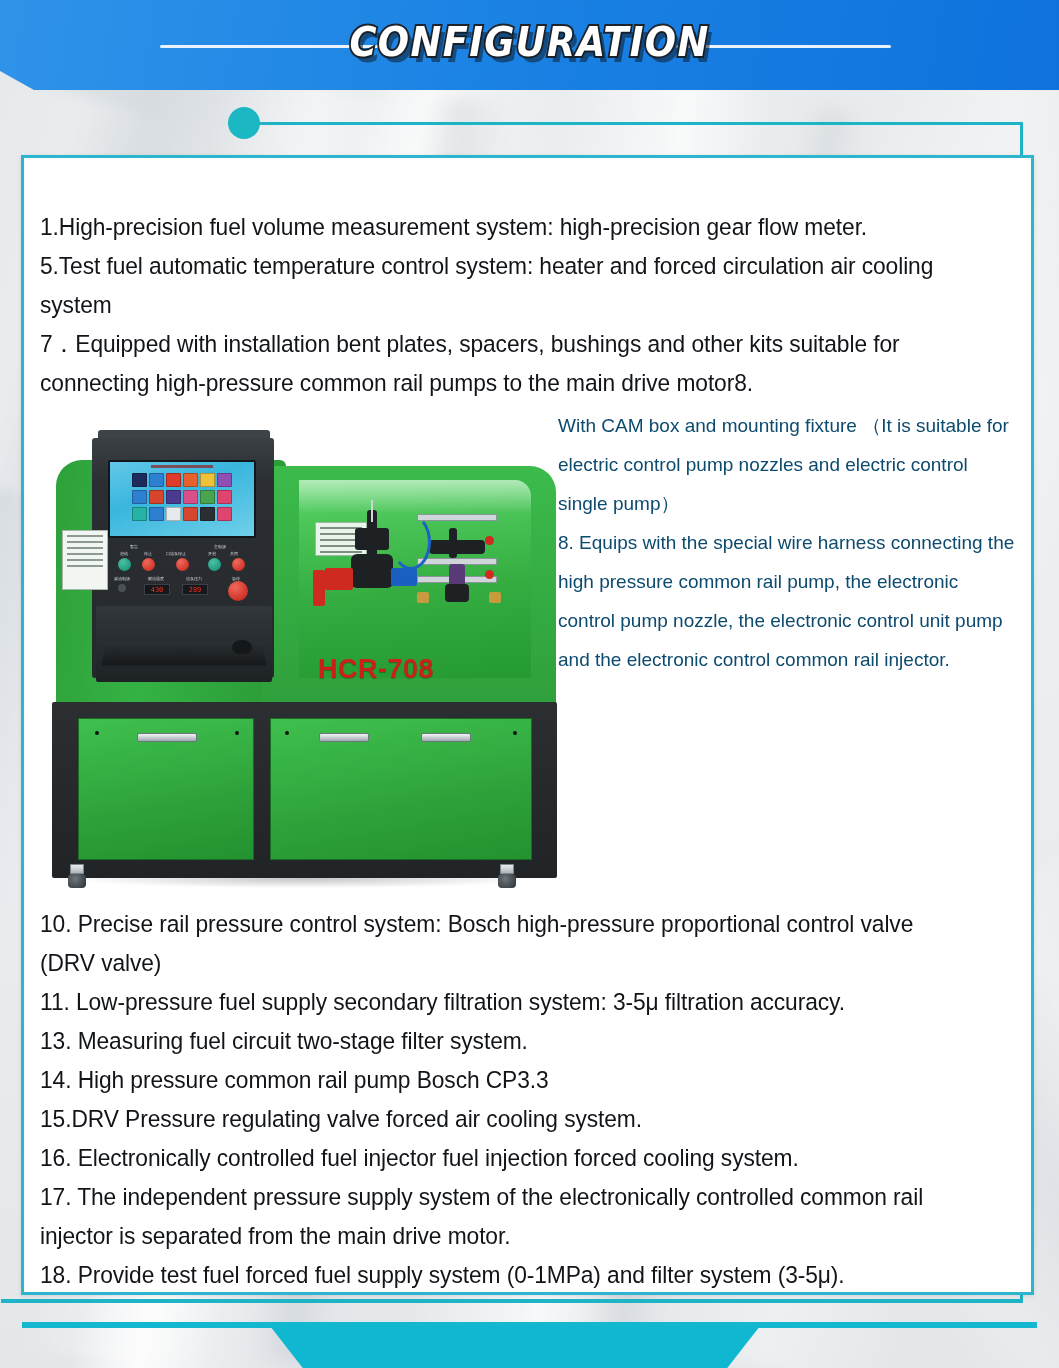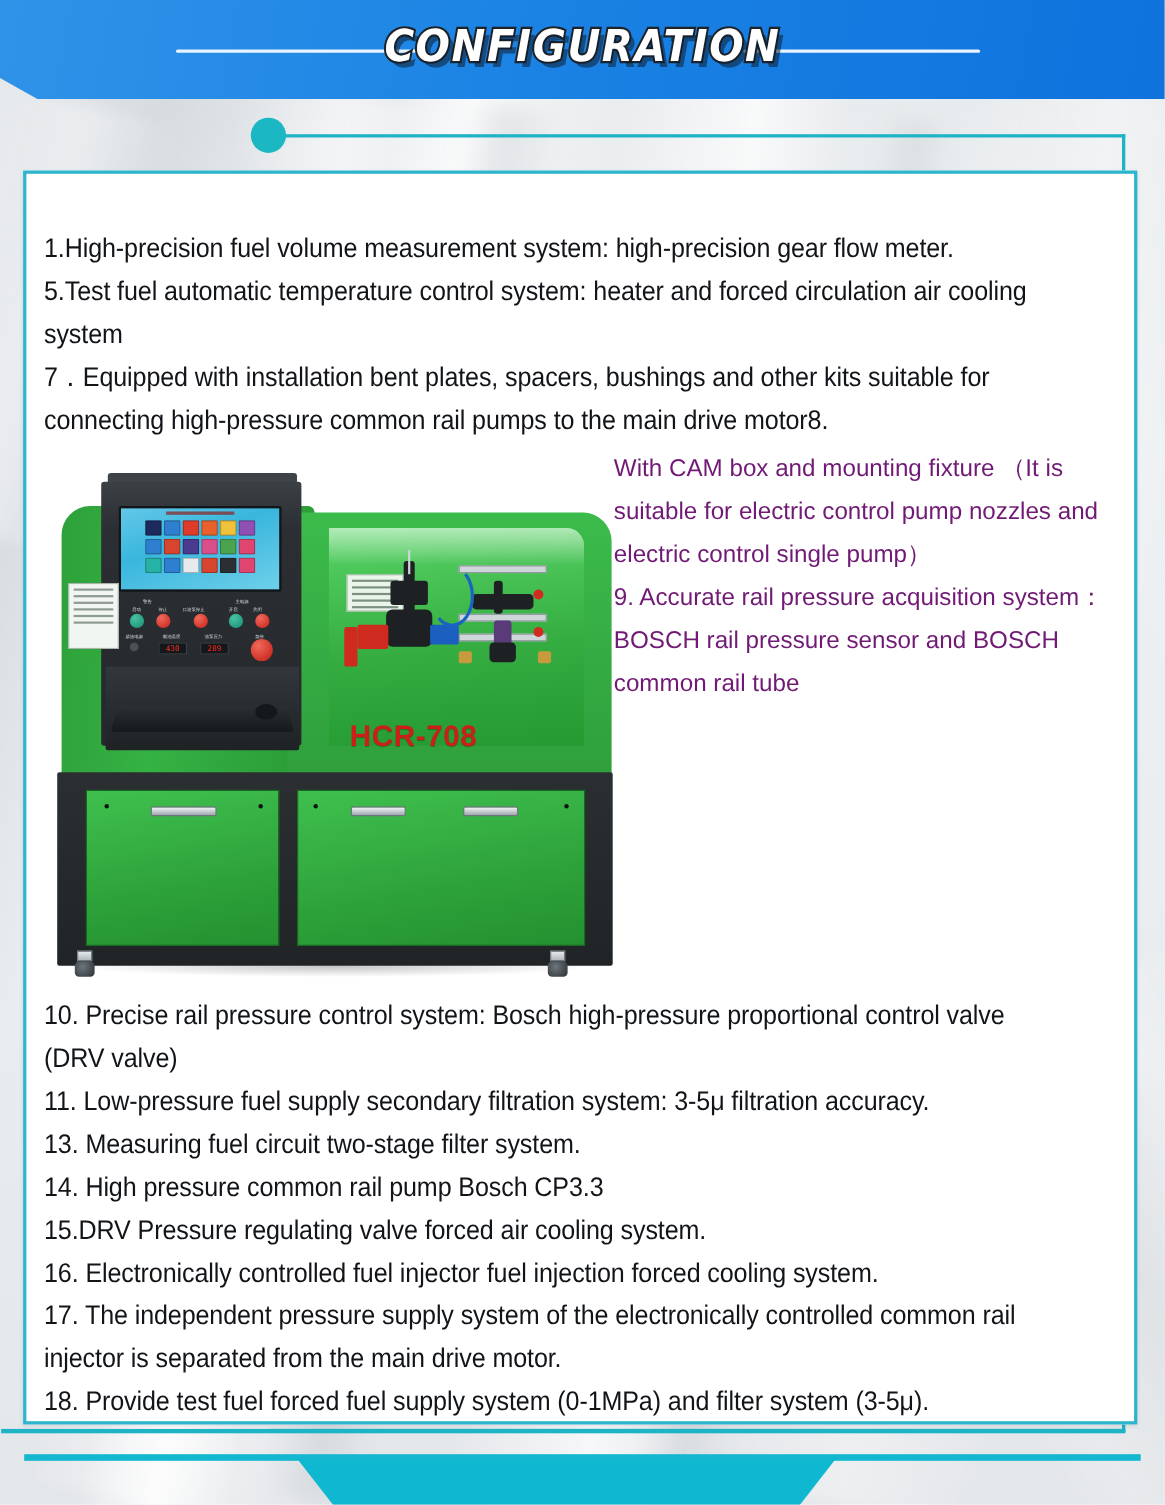--- a/index.html
+++ b/index.html
@@ -138,23 +138,23 @@
     margin-top: 4px;
     min-height: 492px;
   }
   .machine-photo {
     position: absolute;
     left: 6px; top: 2px;
     width: 505px; height: 488px;
   }
   .side-text {
     margin-left: 518px;
-    font-size: 22px;
+    font-size: 19px;
     line-height: 39px;
-    color: #701a75;
+    color: #0c4a6e;
   }
 
   .tail-text { margin-top: 6px; }
 
   
   .mach { position: absolute; }
   .mach-shadow {
     left: 30px; bottom: 8px; width: 455px; height: 18px;
     background: radial-gradient(ellipse at center, rgba(0,0,0,.22), rgba(0,0,0,0) 72%);
   }
@@ -487,21 +487,21 @@
               <b></b>
               <i></i>
             </div>
         </div>
 
         <div class="model">HCR-708</div>
       </div>
 
       <div class="side-text">
         <p class="para">With CAM box and mounting fixture （It is suitable for electric control pump nozzles and electric control single pump）</p>
-        <p class="para">9. Accurate rail pressure acquisition system：BOSCH rail pressure sensor and BOSCH common rail tube</p>
+        <p class="para">8. Equips with the special wire harness connecting the high pressure common rail pump, the electronic control pump nozzle, the electronic control unit pump and the electronic control common rail injector.</p>
       </div>
     </div>
 
     <div class="body-text tail-text">
       <p class="para narrow">10. Precise rail pressure control system: Bosch high-pressure proportional control valve (DRV valve)</p>
       <p class="para narrow">11. Low-pressure fuel supply secondary filtration system: 3-5μ filtration accuracy.</p>
       <p class="para narrow">13. Measuring fuel circuit two-stage filter system.</p>
       <p class="para narrow">14. High pressure common rail pump Bosch CP3.3</p>
       <p class="para narrow">15.DRV Pressure regulating valve forced air cooling system.</p>
       <p class="para narrow">16. Electronically controlled fuel injector fuel injection forced cooling system.</p>

